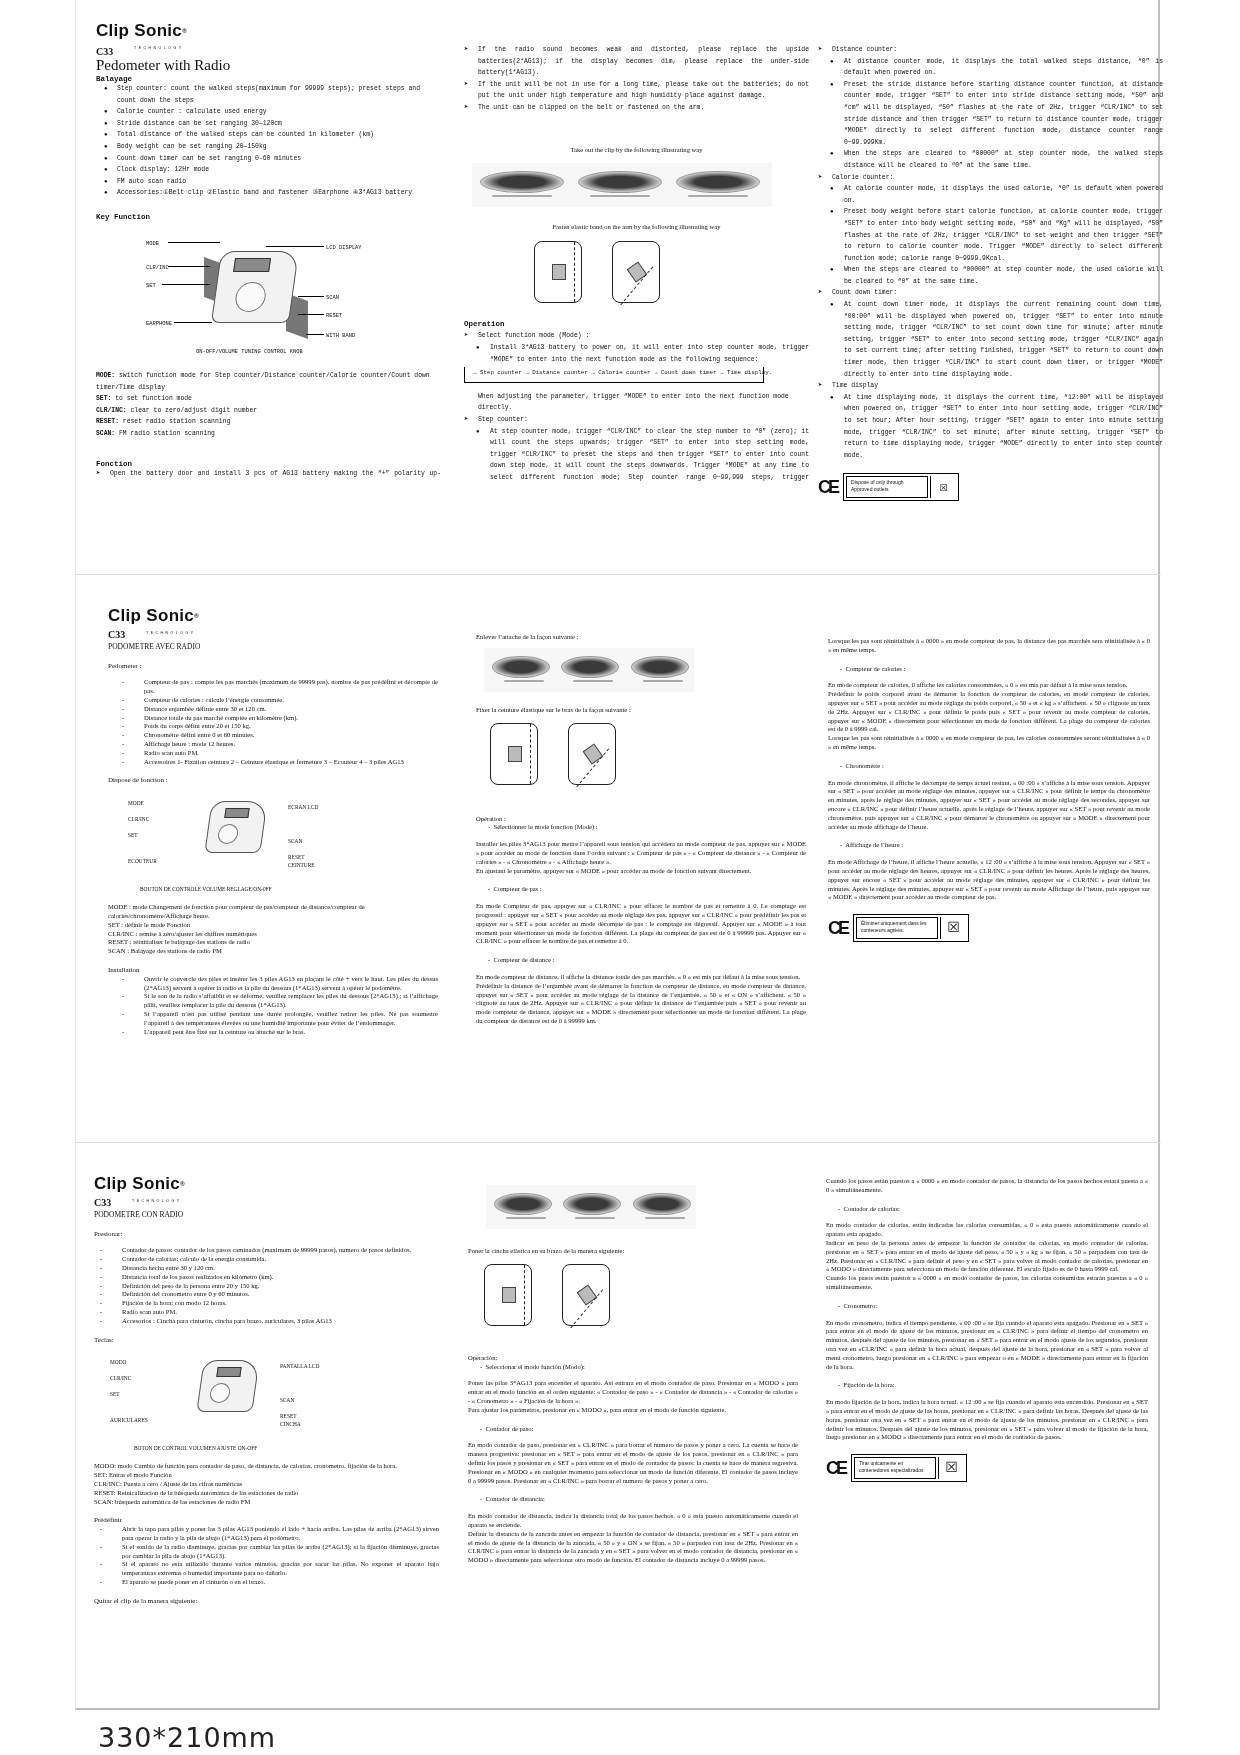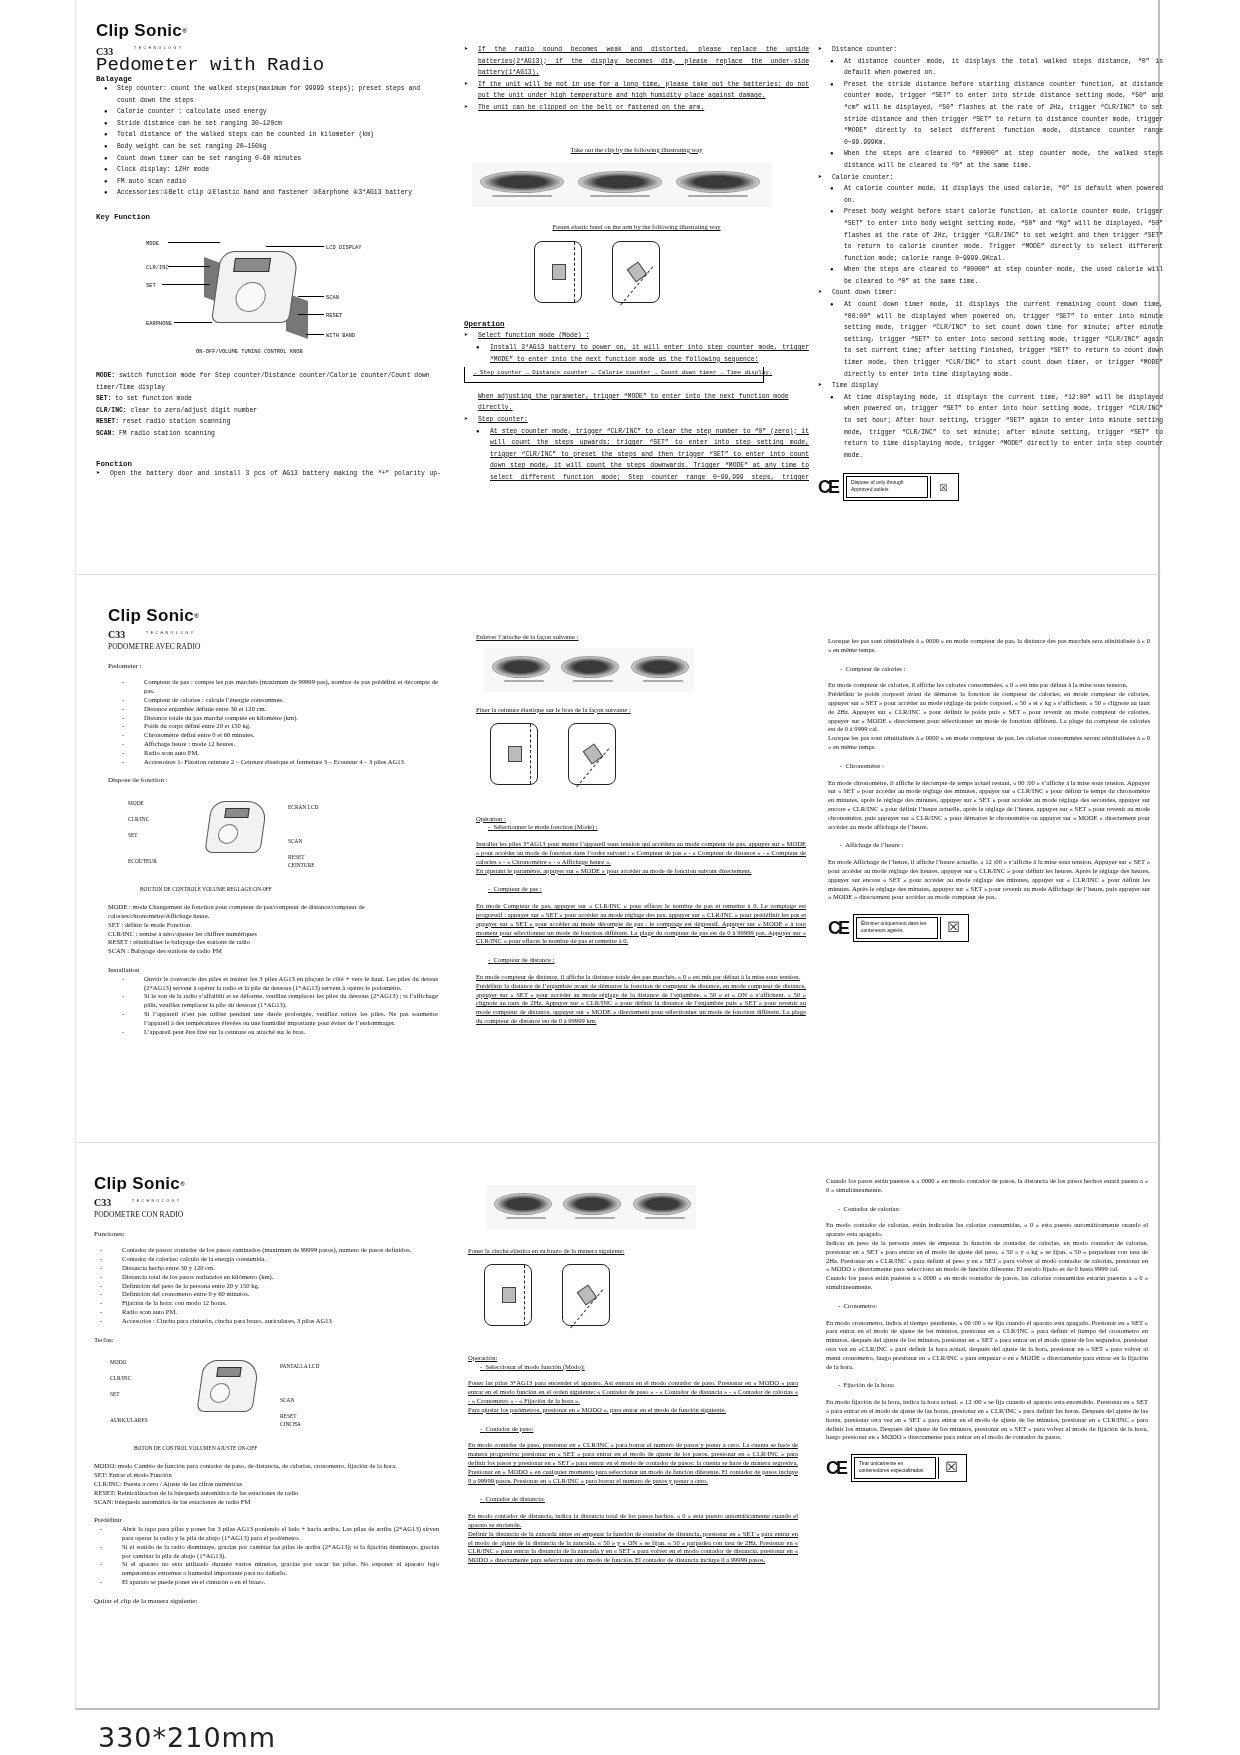--- a/index.html
+++ b/index.html
@@ -5,30 +5,30 @@
   * { box-sizing: border-box; margin: 0; padding: 0; }
   html, body { width: 1240px; height: 1755px; background: #ffffff; overflow: hidden; }
   body { position: relative; font-family: "Liberation Serif", serif; color: #111; }
   .sheet { position: absolute; left: 75px; top: 0; width: 1085px; height: 1710px;
            border-right: 2px solid #bdbdbd; border-bottom: 2px solid #bdbdbd; border-left: 1px solid #e5e5e5; }
   .page-row { position: absolute; left: 0; width: 1085px; border-bottom: 1px solid #dcdcdc; }
   .row-en { top: 0; height: 575px; }
   .row-fr { top: 575px; height: 568px; }
   .row-es { top: 1143px; height: 567px; border-bottom: none; }
   .col { position: absolute; top: 0; width: 345px; height: 100%; }
-  .c1 { left: 20px; } .c2 { left: 388px; text-decoration: underline; } .c3 { left: 742px; }
+  .c1 { left: 20px; } .c2 { left: 388px; } .c3 { left: 742px; }
 
   .mono { font-family: "Liberation Mono", monospace; font-size: 6.4px; line-height: 11.6px; }
   .serif { font-family: "Liberation Serif", serif; font-size: 6.6px; line-height: 8.8px; }
 
   .logo { font-family: "Liberation Sans", sans-serif; font-weight: bold; font-size: 17px; letter-spacing: 0.3px; line-height: 18px; position: relative; display: inline-block; }
   .logo .reg { font-size: 6px; vertical-align: top; }
   .logo .sub { position: absolute; left: 38px; top: 17px; font-size: 3.5px; letter-spacing: 2.5px; font-weight: normal; }
   .model { font-family: "Liberation Serif", serif; font-weight: bold; font-size: 10px; margin-top: 6px; }
-  .title-en { font-family: Liberation Mono, monospace; font-size: 19px; line-height: 16px; }
+  .title-en { font-family: Liberation Serif, serif; font-size: 15px; line-height: 16px; }
   .title-xx { font-family: "Liberation Serif", serif; font-size: 7.5px; margin-top: 3px; }
   .h-mono { font-family: "Liberation Mono", monospace; font-weight: bold; font-size: 7.5px; margin-top: 2px; }
   .h-serif { font-family: "Liberation Serif", serif; font-size: 7px; margin-top: 10px; }
 
   ul.bul { list-style: none; padding-left: 8px; }
   ul.bul li { position: relative; padding-left: 13px; }
   ul.bul li::before { content: "\25CF"; position: absolute; left: 0; font-size: 6px; }
   ul.dash { list-style: none; padding-left: 12px; margin-top: 8px; }
   ul.dash li { position: relative; padding-left: 24px; text-align: justify; }
   ul.dash li::before { content: "-"; position: absolute; left: 2px; }
@@ -302,21 +302,21 @@
           </div>
       </div>
     </div>
   </div>
 
   <div class="page-row row-es">
     <div class="col c1 serif" style="top:32px;left:18px;width:345px">
       <div class="logo"><span>Clip Sonic</span><span class="reg">®</span><span class="sub">TECHNOLOGY</span></div>
       <div class="model">C33</div>
       <div class="title-xx">PODOMETRE CON RADIO</div>
-      <div class="h-serif">Funciones:</div>
+      <div class="h-serif">Presionar:</div>
       <ul class="dash" style="padding-left:4px">
         <li>Contador de pasos: contador de los pasos caminados (maximum de 99999 pasos), numero de pasos definidos.</li>
           <li>Contador de calorías: calculo de la energía consumida.</li>
           <li>Distancia hecha entre 30 y 120 cm.</li>
         <li>Distancia total de los pasos realizados en kilómetro (km).</li>
           <li>Definición del peso de la persona entre 20 y 150 kg.</li>
           <li>Definición del cronometro entre 0 y 60 minutos.</li>
         <li>Fijación de la hora: con modo 12 horas.</li>
           <li>Radio scan auto PM.</li>
           <li>Accesorios : Cincha para cinturón, cincha para brazo, auriculares, 3 pilas AG13</li>

